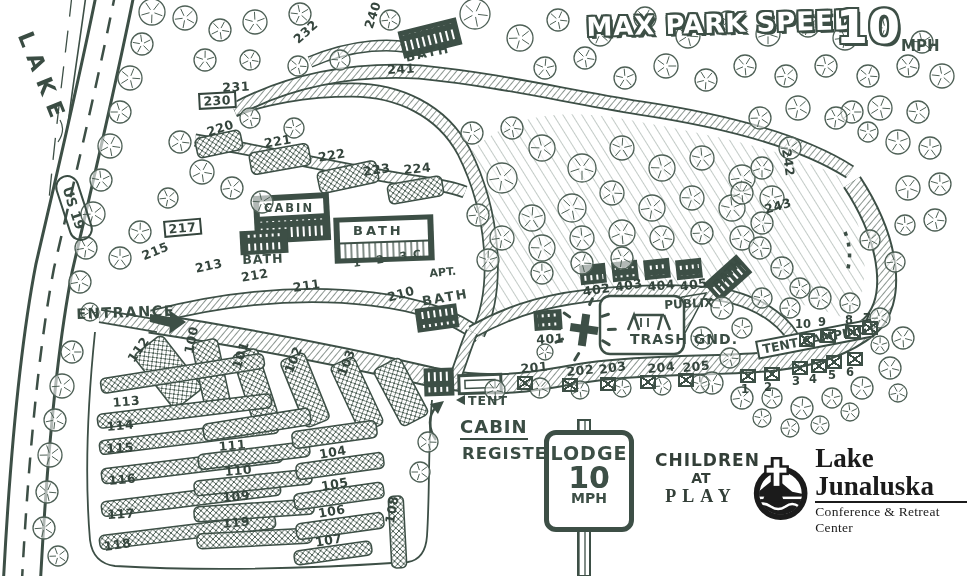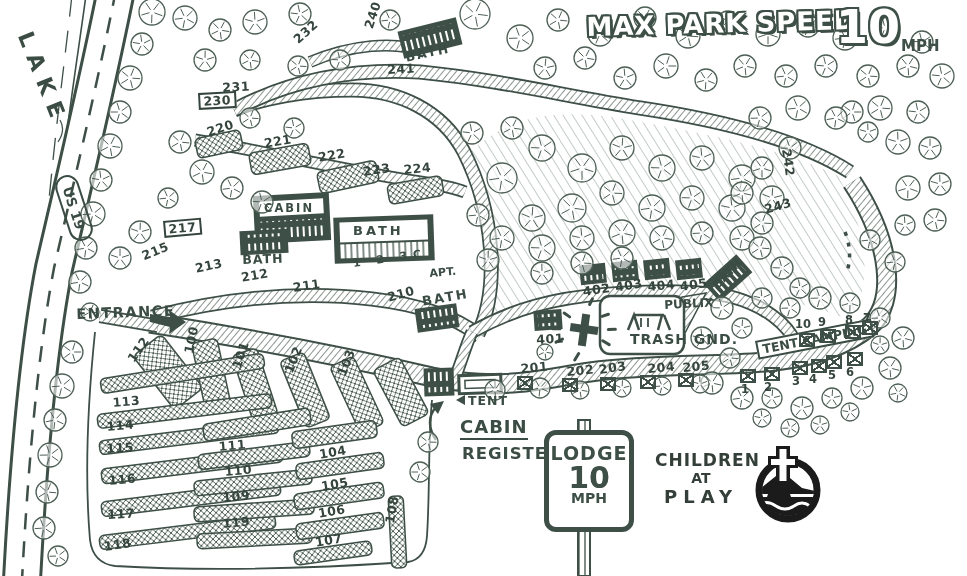--- a/index.html
+++ b/index.html
@@ -41,21 +41,21 @@
   .tentcamp{left:755px;top:341px;font-size:12.5px;border:2px solid #3a4c43;background:#fff;
             padding:0 4px;transform:rotate(-11deg);}
   .sign{position:absolute;left:544px;top:430px;width:80px;height:92px;border:5px solid #3d4f46;
         border-radius:12px;background:#fff;text-align:center;font-weight:bold;color:#3d4f46;}
   .sign .s1{font-size:19px;margin-top:7px;letter-spacing:1px;}
   .sign .s2{font-size:30px;line-height:28px;font-weight:900;}
   .sign .s3{font-size:14px;line-height:13px;}
   .children{position:absolute;left:655px;top:450px;width:92px;text-align:center;font-weight:bold;color:#333f38;}
   .children .c1{font-size:17px;letter-spacing:1px;}
   .children .c2{font-size:14px;}
-  .children .c3{font-size:18px;letter-spacing:6px;}
+  .children .c3{font-size:18px;letter-spacing:6px;font-family:Liberation Serif, serif;}
   .logo{position:absolute;left:746px;top:444px;display:flex;align-items:center;}
   .logo-text{font-family:"Liberation Serif",serif;color:#1b1b1b;margin-left:0px;}
   .logo-name{font-size:27px;font-weight:bold;line-height:28px;}
   .logo-rule{border-top:2.5px solid #1b1b1b;margin:1px 0 1px 0;}
   .logo-tag{font-size:13.5px;letter-spacing:.3px;}
 </style>
 </head>
 <body>
 
 <div id="stage">
@@ -1414,20 +1414,25 @@
           <path d="M12,62 q8,-7 18,0 q9,6 18,0 q8,-6 16,0" stroke="#ffffff" stroke-width="3" fill="none"></path>
           <path d="M26,38 h14 l6,18 h-26 z" fill="#1b1b1b"></path>
         </g>
         <g>
           <rect x="30" y="2" width="14" height="38" fill="#1b1b1b"></rect>
           <rect x="22" y="12" width="30" height="12" fill="#1b1b1b"></rect>
           <rect x="33.5" y="5" width="7" height="32" fill="#ffffff"></rect>
           <rect x="25" y="15" width="24" height="6" fill="#ffffff"></rect>
         </g>
       </svg>
+      <div class="logo-text">
+        <div class="logo-name">Lake Junaluska</div>
+        <div class="logo-rule"></div>
+        <div class="logo-tag">Conference &amp; Retreat Center</div>
+      </div>
     </div>
   <span class="site" style="left: 182px; top: 352px; transform: rotate(-78deg);">100</span>
       <span class="site" style="left: 230px; top: 366px; transform: rotate(-72deg);">101</span>
       <span class="site" style="left: 282px; top: 370px; transform: rotate(-68deg);">102</span>
       <span class="site" style="left: 335px; top: 373px; transform: rotate(-68deg);">103</span>
       <span class="site" style="left: 318px; top: 448px; transform: rotate(-10deg);">104</span>
       <span class="site" style="left: 320px; top: 480px; transform: rotate(-10deg);">105</span>
       <span class="site" style="left: 317px; top: 507px; transform: rotate(-10deg);">106</span>
       <span class="site" style="left: 314px; top: 536px; transform: rotate(-10deg);">107</span>
       <span class="site" style="left: 383px; top: 522px; transform: rotate(-80deg);">108</span>

